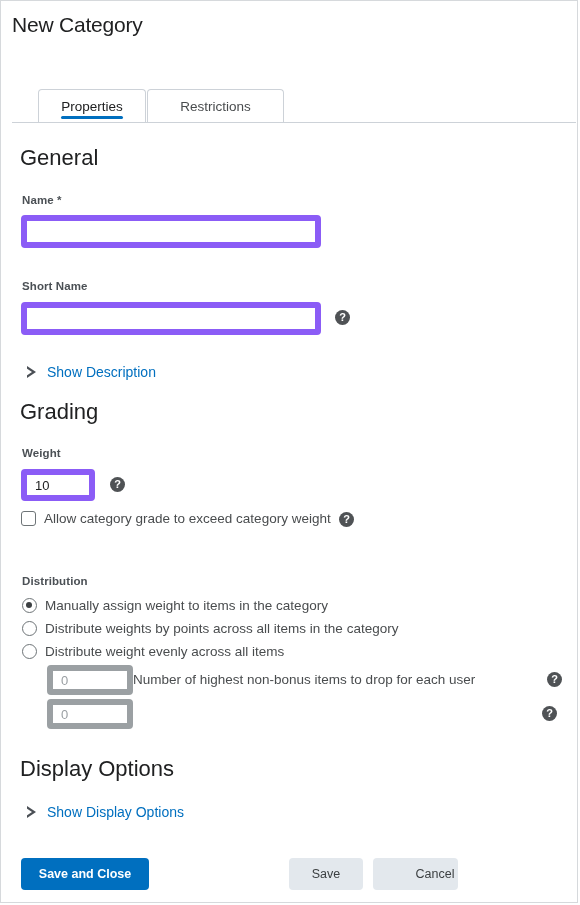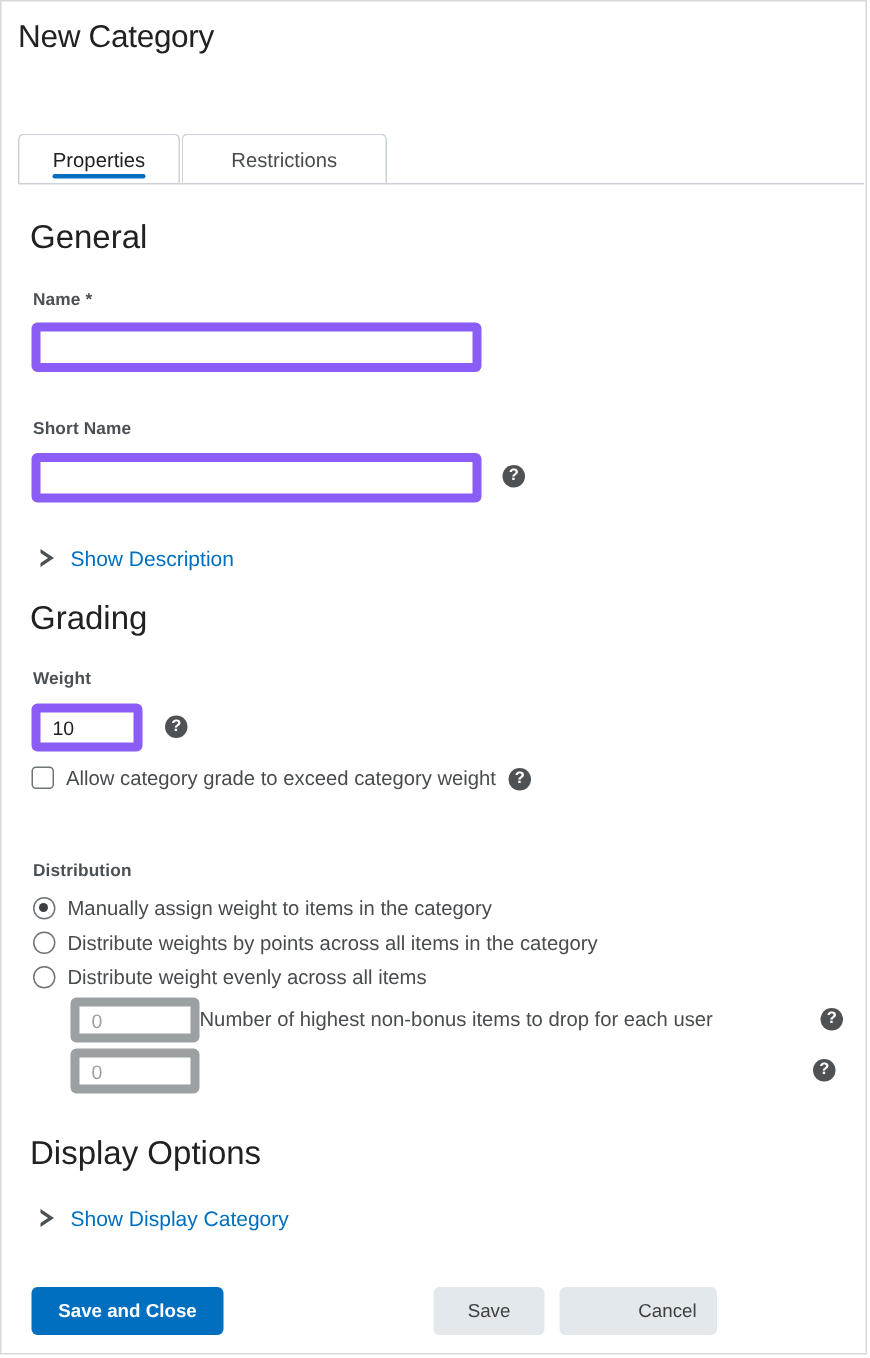--- a/index.html
+++ b/index.html
@@ -37,20 +37,21 @@
     position:absolute;top:0;height:34px;
     box-sizing:border-box;
     display:flex;align-items:center;justify-content:center;
     font-size:13.5px;
     color:#494c4e;
     background:#fff;
     border:1px solid #cdd2d8;
     border-bottom:none;
     border-radius:4px 4px 0 0;
     cursor:pointer;
+    margin-left:26px;
   }
   .tab.t1{left:0;width:108px;}
   .tab.t2{left:109px;width:137px;}
   .tab.active{color:#202122;}
   .tab .tab-underline{
     position:absolute;left:50%;transform:translateX(-50%);
     bottom:4px;width:62px;height:3px;background:#006fbf;border-radius:2px;
   }
   .tab.active::after{
     content:"";position:absolute;left:0;right:0;bottom:-1px;height:1px;background:#fff;
@@ -222,20 +223,20 @@
   <div class="opt-label" style="left:132px;top:671px;">Number of highest non-bonus items to drop for each user</div>
   <div class="help" style="left:546px;top:671px;"></div>
 
   <input class="txtinput small" style="left: 46px; top: 698px; width: 86px; height: 30px;" placeholder="0">
   <div class="help" style="left:541px;top:705px;"></div>
 
   <div class="section-title" style="top:754px;">Display Options</div>
 
   <div class="expander" style="left:26px;top:803px;">
     <span class="tri"></span>
-    <span class="exp-label">Show Display Category</span>
+    <span class="exp-label">Show Display Options</span>
   </div>
 
   <button class="btn primary" style="left:20px;top:857px;width:128px;">Save and Close</button>
   <button class="btn secondary" style="left:288px;top:857px;width:74px;">Save</button>
-  <button class="btn secondary" style="left:372px;top:857px;width:105px;padding-left:45px;">Cancel</button>
+  <button class="btn secondary" style="left:372px;top:857px;width:85px;padding-left:45px;">Cancel</button>
 
 </div>
 
 </body></html>

